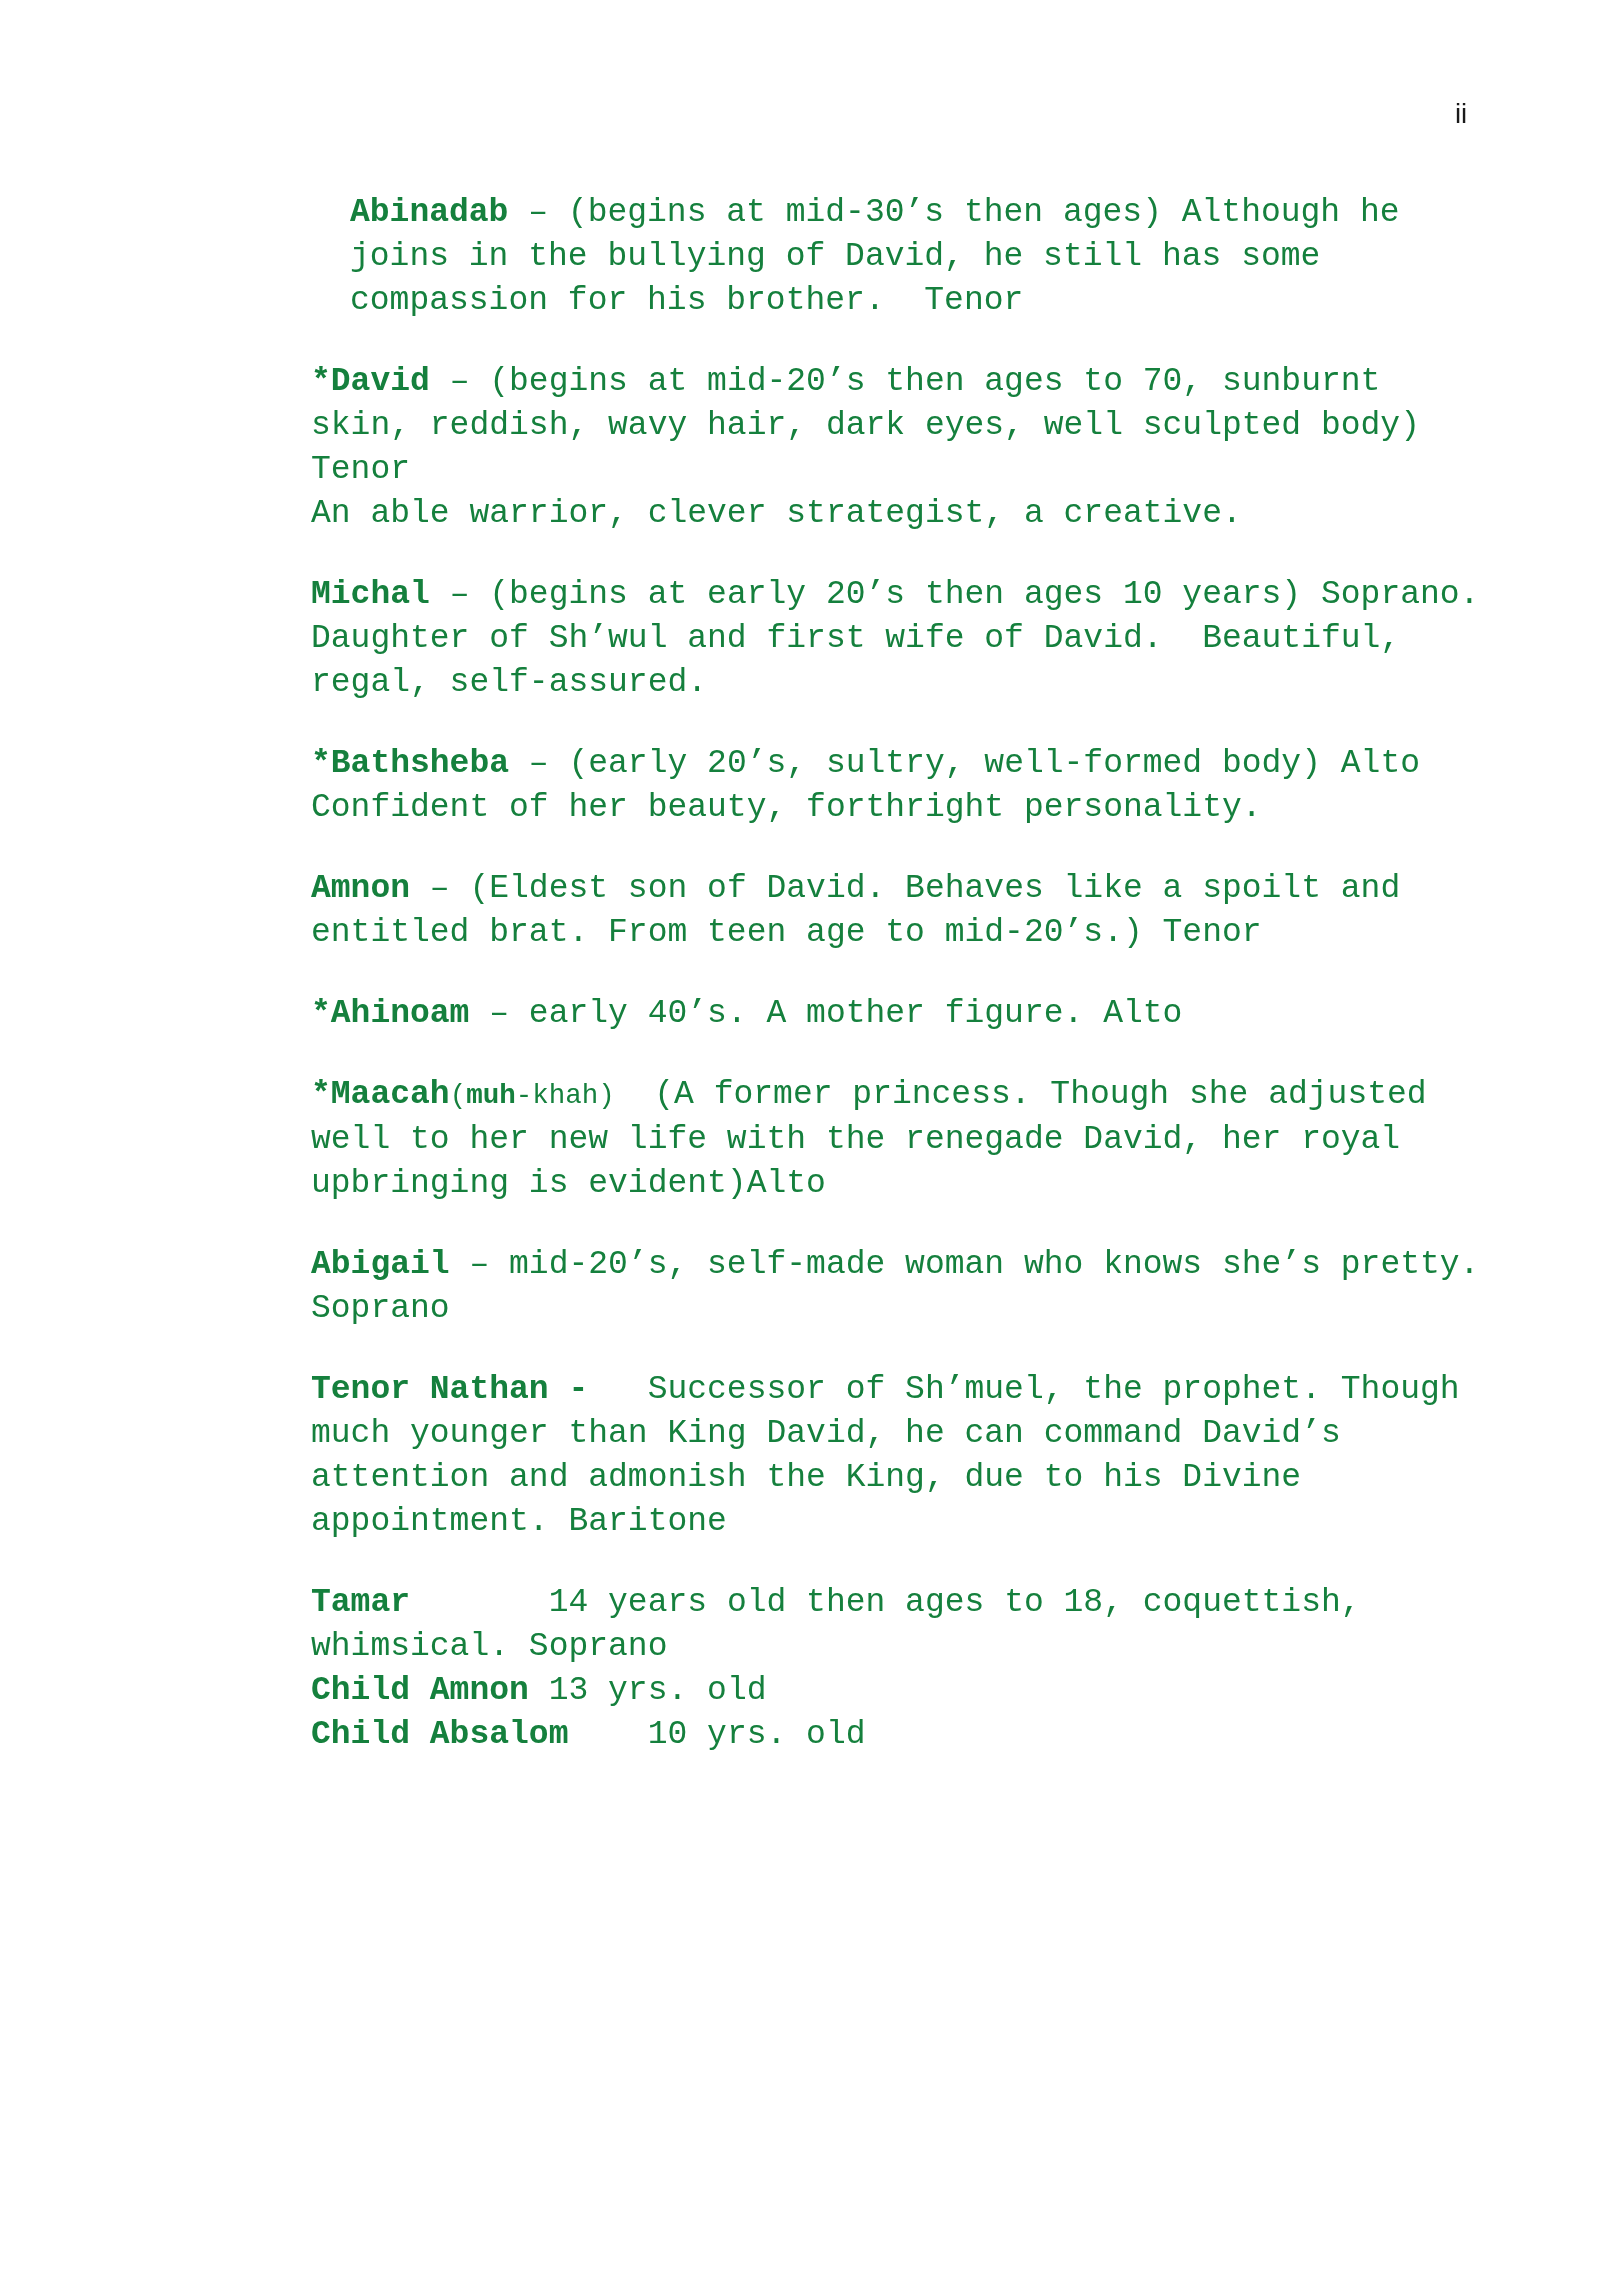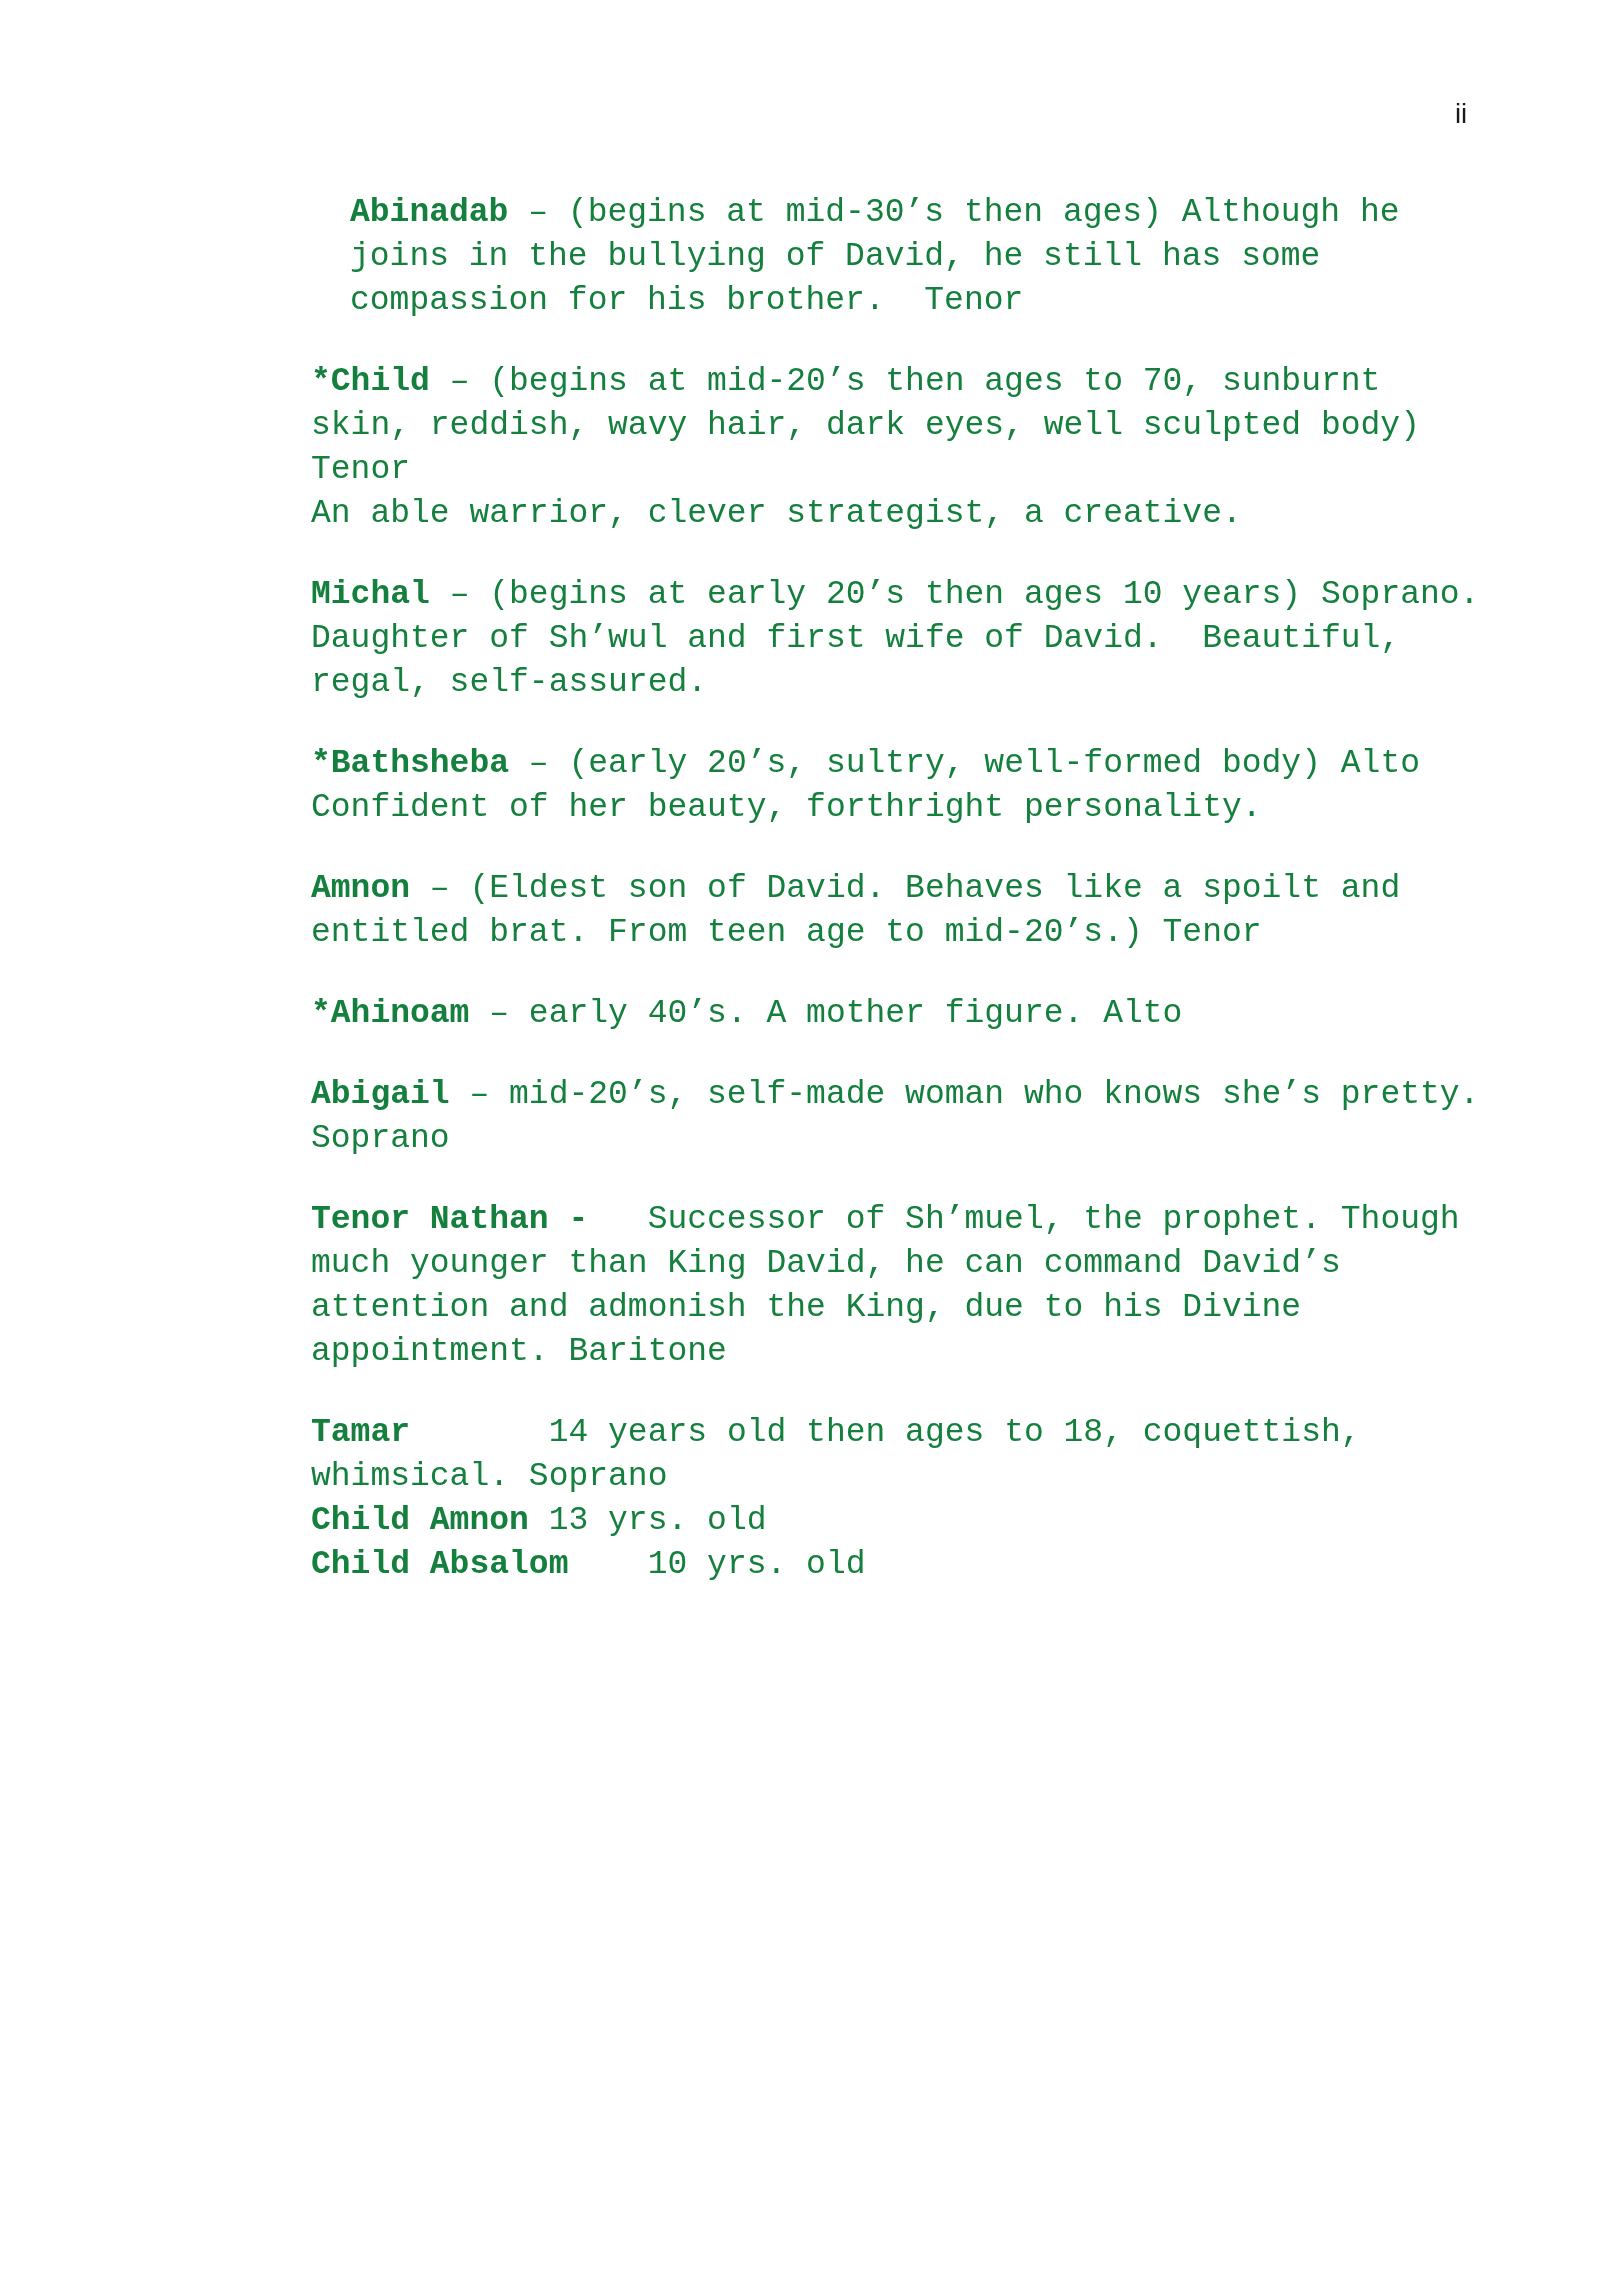--- a/index.html
+++ b/index.html
@@ -58,32 +58,35 @@
 </style>
 </head>
 <body>
 
 <div class="page">
   <div class="page-number">ii</div>
   <main class="character-list">
       <p class="char-para indented"><span class="seg-bold">Abinadab</span><span class="seg-regular"> – (begins at mid-30’s then ages) Although he
 joins in the bullying of David, he still has some
 compassion for his brother.  Tenor</span></p>
-      <p class="char-para"><span class="seg-bold">*Child</span><span class="seg-regular"> – (begins at mid-20’s then ages to 70, sunburnt
+      <p class="char-para"><span class="seg-bold">*David</span><span class="seg-regular"> – (begins at mid-20’s then ages to 70, sunburnt
 skin, reddish, wavy hair, dark eyes, well sculpted body)
 Tenor
 An able warrior, clever strategist, a creative.</span></p>
       <p class="char-para"><span class="seg-bold">Michal</span><span class="seg-regular"> – (begins at early 20’s then ages 10 years) Soprano.
 Daughter of Sh’wul and first wife of David.  Beautiful,
 regal, self-assured.</span></p>
       <p class="char-para"><span class="seg-bold">*Bathsheba</span><span class="seg-regular"> – (early 20’s, sultry, well-formed body) Alto
 Confident of her beauty, forthright personality.</span></p>
       <p class="char-para"><span class="seg-bold">Amnon</span><span class="seg-regular"> – (Eldest son of David. Behaves like a spoilt and
 entitled brat. From teen age to mid-20’s.) Tenor</span></p>
       <p class="char-para"><span class="seg-bold">*Ahinoam</span><span class="seg-regular"> – early 40’s. A mother figure. Alto</span></p>
+      <p class="char-para"><span class="seg-bold">*Maacah</span><span class="seg-small">(</span><span class="seg-small-bold">muh</span><span class="seg-small">-khah)</span><span class="seg-regular">  (A former princess. Though she adjusted
+well to her new life with the renegade David, her royal
+upbringing is evident)Alto</span></p>
       <p class="char-para"><span class="seg-bold">Abigail</span><span class="seg-regular"> – mid-20’s, self-made woman who knows she’s pretty.
 Soprano</span></p>
       <p class="char-para"><span class="seg-bold">Tenor Nathan -</span><span class="seg-regular">   Successor of Sh’muel, the prophet. Though
 much younger than King David, he can command David’s
 attention and admonish the King, due to his Divine
 appointment. Baritone</span></p>
       <p class="char-para"><span class="seg-bold">Tamar</span><span class="seg-regular">       14 years old then ages to 18, coquettish,
 whimsical. Soprano
 </span><span class="seg-bold">Child Amnon</span><span class="seg-regular"> 13 yrs. old
 </span><span class="seg-bold">Child Absalom</span><span class="seg-regular">    10 yrs. old</span></p>

